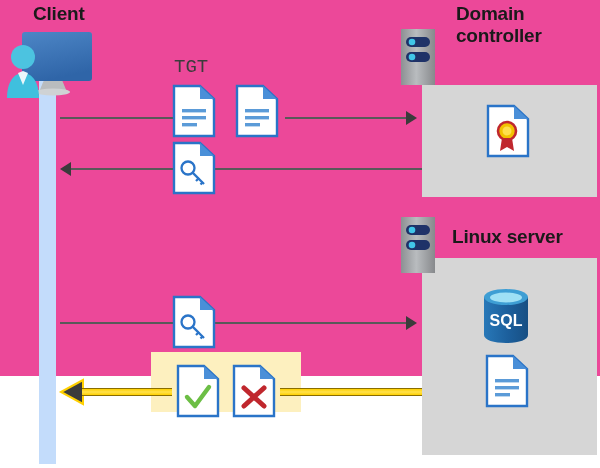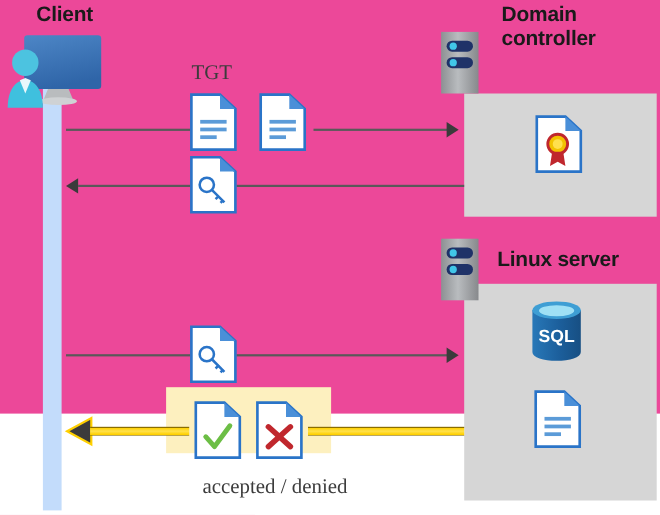--- a/index.html
+++ b/index.html
@@ -11,21 +11,21 @@
   
   .title-bold{
     font-family:"Liberation Sans",sans-serif;
     font-weight:bold;
     font-size:19px;
     color:#1a1a1a;
     line-height:22px;
     letter-spacing:-0.2px;
   }
   .label-plain{
-    font-family:Liberation Serif, serif;
+    font-family:Liberation Mono, monospace;
     font-size:19px;
     color:#3c3c3c;
     line-height:22px;
   }
 
   
   .gray-panel{background:#d6d6d6;}
   .lifeline{background:#c3dcfb;}
   .highlight-band{background:#fdf0bf;}
 
@@ -124,21 +124,21 @@
       <rect x="0" y="0" width="34" height="56" fill="url(#rack2)"></rect>
       <rect x="5" y="8" width="24" height="10" rx="5" fill="#1f3268"></rect>
       <circle cx="11" cy="13" r="3.3" fill="#41c6e8"></circle>
       <rect x="5" y="23" width="24" height="10" rx="5" fill="#1f3268"></rect>
       <circle cx="11" cy="28" r="3.3" fill="#41c6e8"></circle>
     </svg>
   </div>
 
   <div class="abs title-bold" style="left:452px;top:226px;width:160px;">Linux server</div>
 
-  <div class="abs" style="left:482px;top:273px;width:48px;height:56px;">
+  <div class="abs" style="left:482px;top:288px;width:48px;height:56px;">
     <svg width="48" height="56" viewBox="0 0 48 56">
       <linearGradient id="sqlg" x1="0" y1="0" x2="1" y2="0">
         <stop offset="0%" stop-color="#2878b8"></stop>
         <stop offset="55%" stop-color="#1c5f9c"></stop>
         <stop offset="100%" stop-color="#174f83"></stop>
       </linearGradient>
       <path d="M2 9 V47 C2 52 12 55 24 55 C36 55 46 52 46 47 V9 Z" fill="url(#sqlg)"></path>
       <ellipse cx="24" cy="9" rx="22" ry="8" fill="#3e9ed4"></ellipse>
       <ellipse cx="24" cy="9.5" rx="16" ry="5" fill="#9fe0f5"></ellipse>
       <text x="24" y="38" font-family="Liberation Sans, sans-serif" font-size="16" font-weight="bold" fill="#ffffff" text-anchor="middle">SQL</text>
@@ -235,15 +235,14 @@
   </div>
 
   <div class="abs" style="left:233px;top:365px;width:42px;height:52px;">
     <svg width="42" height="52" viewBox="0 0 42 52">
       <path d="M1 1 H27 L41 14 V51 H1 Z" fill="#ffffff" stroke="#2a74c8" stroke-width="2.4"></path>
       <path d="M27 1 L41 14 H27 Z" fill="#4a8fd8"></path>
       <path d="M11 23 L31 41 M31 23 L11 41" fill="none" stroke="#c0272d" stroke-width="5" stroke-linecap="round"></path>
     </svg>
   </div>
 
-  <div class="abs label-plain" style="left:140px;top:432px;width:220px;text-align:center;">accepted / denied</div>
 
 </div>
 
 </body></html>

